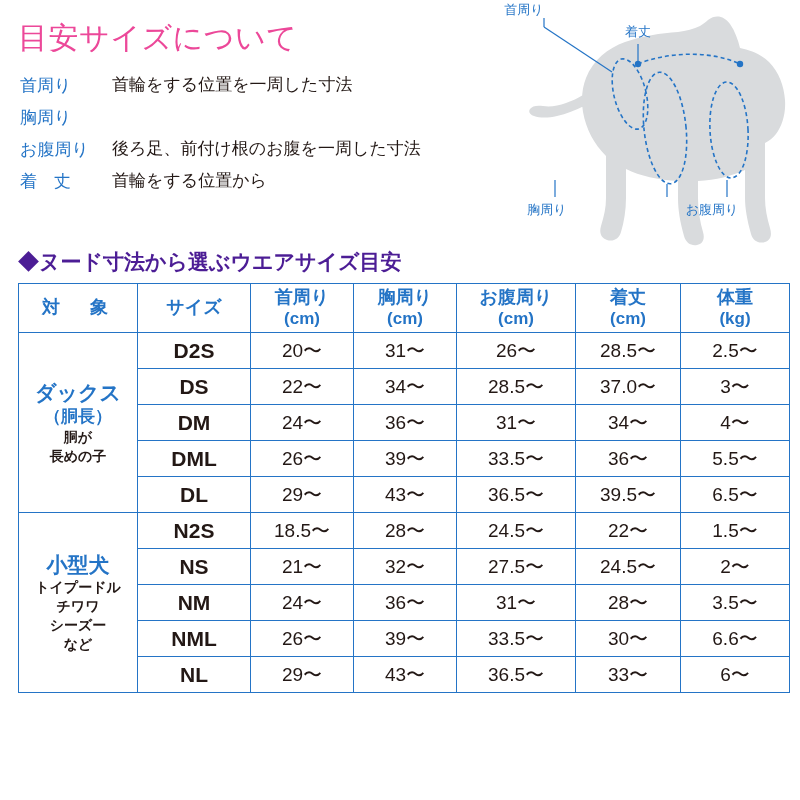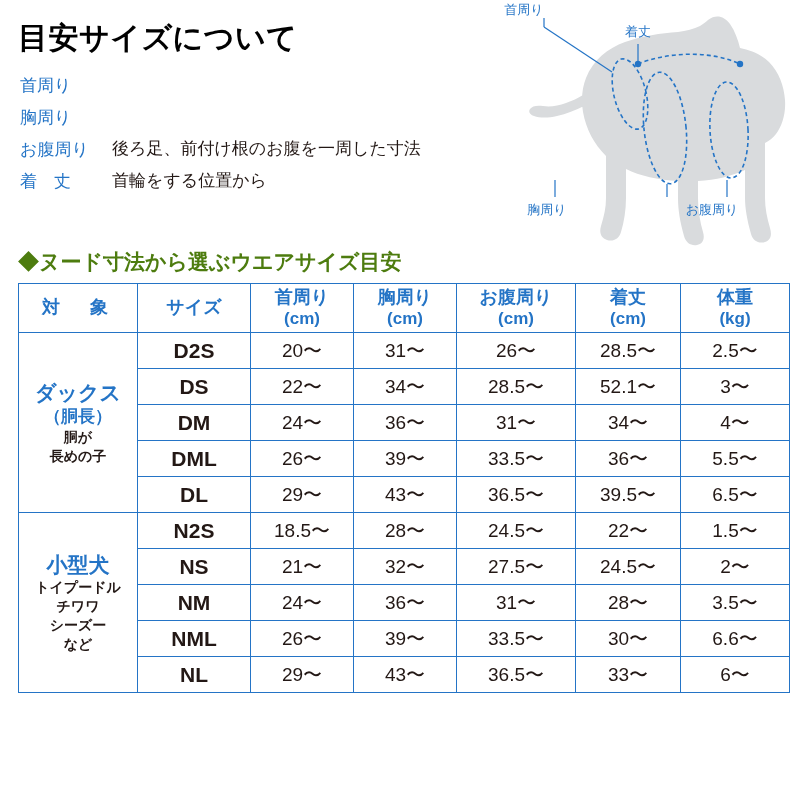--- a/index.html
+++ b/index.html
@@ -20,22 +20,22 @@
     width: 800px;
     height: 800px;
   }
 
   
   .title {
     position: absolute;
     left: 18px;
     top: 18px;
     font-size: 30px;
-    font-weight: bold;
-    color: #000000;
+    font-weight: normal;
+    color: #ec4899;
     letter-spacing: 0.5px;
   }
 
   
   .deflist {
     position: absolute;
     left: 20px;
     top: 74px;
     width: 460px;
   }
@@ -69,21 +69,21 @@
     height: 250px;
   }
 
   
   .section-head {
     position: absolute;
     left: 18px;
     top: 248px;
     font-size: 21px;
     font-weight: bold;
-    color: #4d7c0f;
+    color: #4c1d95;
   }
 
   
   .table-wrap {
     position: absolute;
     left: 18px;
     top: 283px;
     width: 764px;
   }
   table.size-table {
@@ -174,20 +174,21 @@
 </head>
 <body>
 
 <div class="page">
 
   <div class="title">目安サイズについて</div>
 
   <div class="deflist">
     <div class="defrow">
       <div class="defterm">首周り</div>
+      <div class="defdesc">首輪をする位置を一周した寸法</div>
     </div>
     <div class="defrow">
       <div class="defterm">胸周り</div>
     </div>
     <div class="defrow">
       <div class="defterm">お腹周り</div>
       <div class="defdesc">後ろ足、前付け根のお腹を一周した寸法</div>
     </div>
     <div class="defrow">
       <div class="defterm spaced">着 丈</div>
@@ -320,21 +321,21 @@
           <td class="num-cell">31〜</td>
           <td class="num-cell">26〜</td>
           <td class="num-cell">28.5〜</td>
           <td class="num-cell">2.5〜</td>
         </tr>
         <tr>
           <td class="size-cell">DS</td>
           <td class="num-cell">22〜</td>
           <td class="num-cell">34〜</td>
           <td class="num-cell">28.5〜</td>
-          <td class="num-cell">52.1〜</td>
+          <td class="num-cell">37.0〜</td>
           <td class="num-cell">3〜</td>
         </tr>
         <tr>
           <td class="size-cell">DM</td>
           <td class="num-cell">24〜</td>
           <td class="num-cell">36〜</td>
           <td class="num-cell">31〜</td>
           <td class="num-cell">34〜</td>
           <td class="num-cell">4〜</td>
         </tr>

